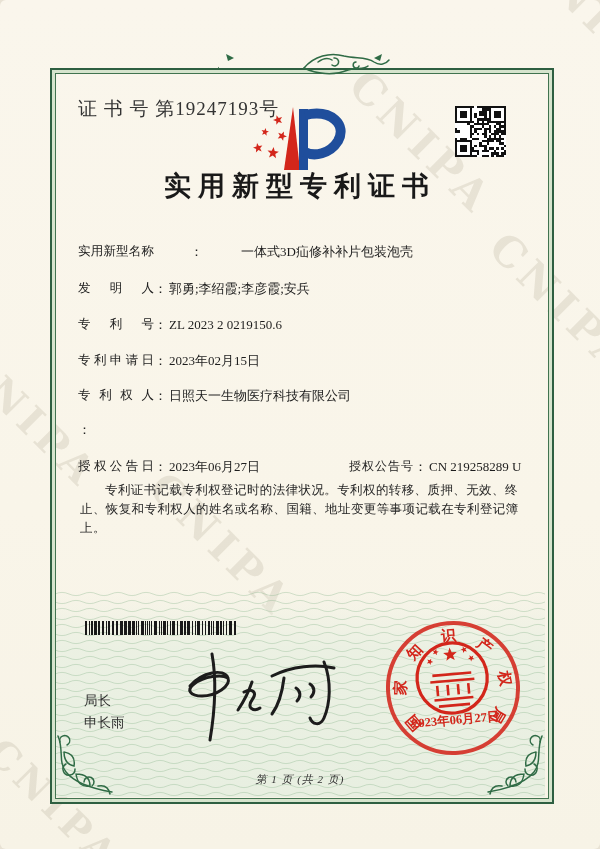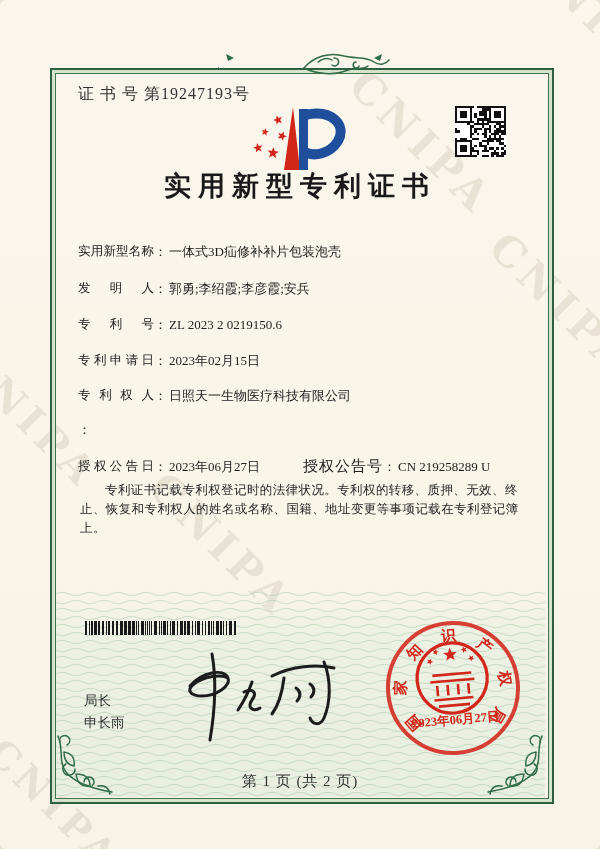--- a/index.html
+++ b/index.html
@@ -18,33 +18,33 @@
   .wm6{left:-30px;top:782px;font-size:38px;}
   
   .frame{position:absolute;left:50px;top:68px;width:500px;height:732px;z-index:1;
          border:2px solid #2e5f41;
          box-shadow:inset 0 0 0 3px #d6e4cd, inset 0 0 0 4px #41734f;}
   .wave-tint{position:absolute;left:55px;top:590px;width:490px;height:207px;z-index:1;
          background:linear-gradient(180deg,rgba(235,241,228,0) 0%,rgba(233,240,226,0.85) 28%,#e8efe1 100%);}
   .waves{position:absolute;left:55px;top:590px;z-index:1;}
   .ornament{position:absolute;z-index:3;}
   
-  .certno{position:absolute;left:78px;top:84px;z-index:2;font-size:16px;letter-spacing:1px;color:#333;}
+  .certno{position:absolute;left:78px;top:96px;z-index:2;font-size:19px;letter-spacing:1px;color:#333;}
   .logo{position:absolute;left:252px;top:106px;z-index:2;}
   .qr{position:absolute;left:455px;top:106px;width:51px;height:51px;z-index:2;background:#fff;}
   .title{position:absolute;left:0;top:168px;width:100%;z-index:2;text-align:center;
          font-size:27px;font-weight:bold;letter-spacing:7px;color:#191919;}
   
   .row{position:absolute;left:78px;z-index:2;display:flex;font-size:13px;line-height:17px;}
   .row .lbl{width:76px;font-size:12.5px;text-align:justify;text-align-last:justify;color:#222;}
   .row .colon{width:15px;color:#222;}
   .row .val{color:#1d1d1d;}
   .row .val2wrap{width:350px;}
-  .row .lbl2{font-size:15px;letter-spacing:1px;color:#222;}
-  .r1{top:243px;} .r2{top:280px;} .r3{top:316px;align-items:center;} .r4{top:352px;}
+  .row .lbl2{margin-left:46px;font-size:12px;letter-spacing:1px;color:#222;}
+  .r1{top:243px;gap:36px;} .r2{top:280px;} .r3{top:316px;align-items:center;} .r4{top:352px;}
   .r5{top:387px;} .r6{top:421px;} .r7{top:458px;justify-content:center;}
   
   .legal{position:absolute;left:80px;top:481px;width:442px;z-index:2;}
   .legal p{margin:0;font-size:12.5px;line-height:19px;text-indent:2em;
            letter-spacing:0.4px;color:#262626;}
   
   .barcode{position:absolute;left:85px;top:621px;z-index:2;}
   
   .signer{position:absolute;left:84px;top:690px;z-index:2;
           font-family:Liberation Sans, sans-serif;font-size:13.5px;color:#2e2e2e;line-height:22px;}
@@ -53,21 +53,21 @@
   .seal{position:absolute;left:386px;top:621px;width:134px;height:134px;z-index:3;
         transform:rotate(-5deg);}
   .seal .ring{position:absolute;inset:0;border-radius:50%;border:4.5px solid rgba(211,38,27,0.88);}
   .seal .ring-char{position:absolute;font-size:15px;font-weight:bold;color:#d3261b;
         font-family:"Liberation Serif",serif;}
   .seal .emblem{position:absolute;left:28px;top:18px;}
   .seal .seal-date{position:absolute;left:0;top:91px;width:100%;text-align:center;
         font-size:12.5px;font-weight:bold;color:#d3261b;letter-spacing:0;}
   
   .pageno{position:absolute;left:0;top:772px;width:100%;text-align:center;z-index:2;
-          font-size:15px;letter-spacing:1px;color:#333;}
+          font-size:11px;letter-spacing:1px;color:#333;font-style:italic;}
   .footnote{position:absolute;left:0;top:812px;width:100%;text-align:center;z-index:2;
           font-size:12.5px;letter-spacing:2px;color:#3a3a3a;}
   svg{display:block;}
 </style>
 </head>
 <body>
 
 <div class="page">
 
   <span class="wm wm1">CNIPA</span>

